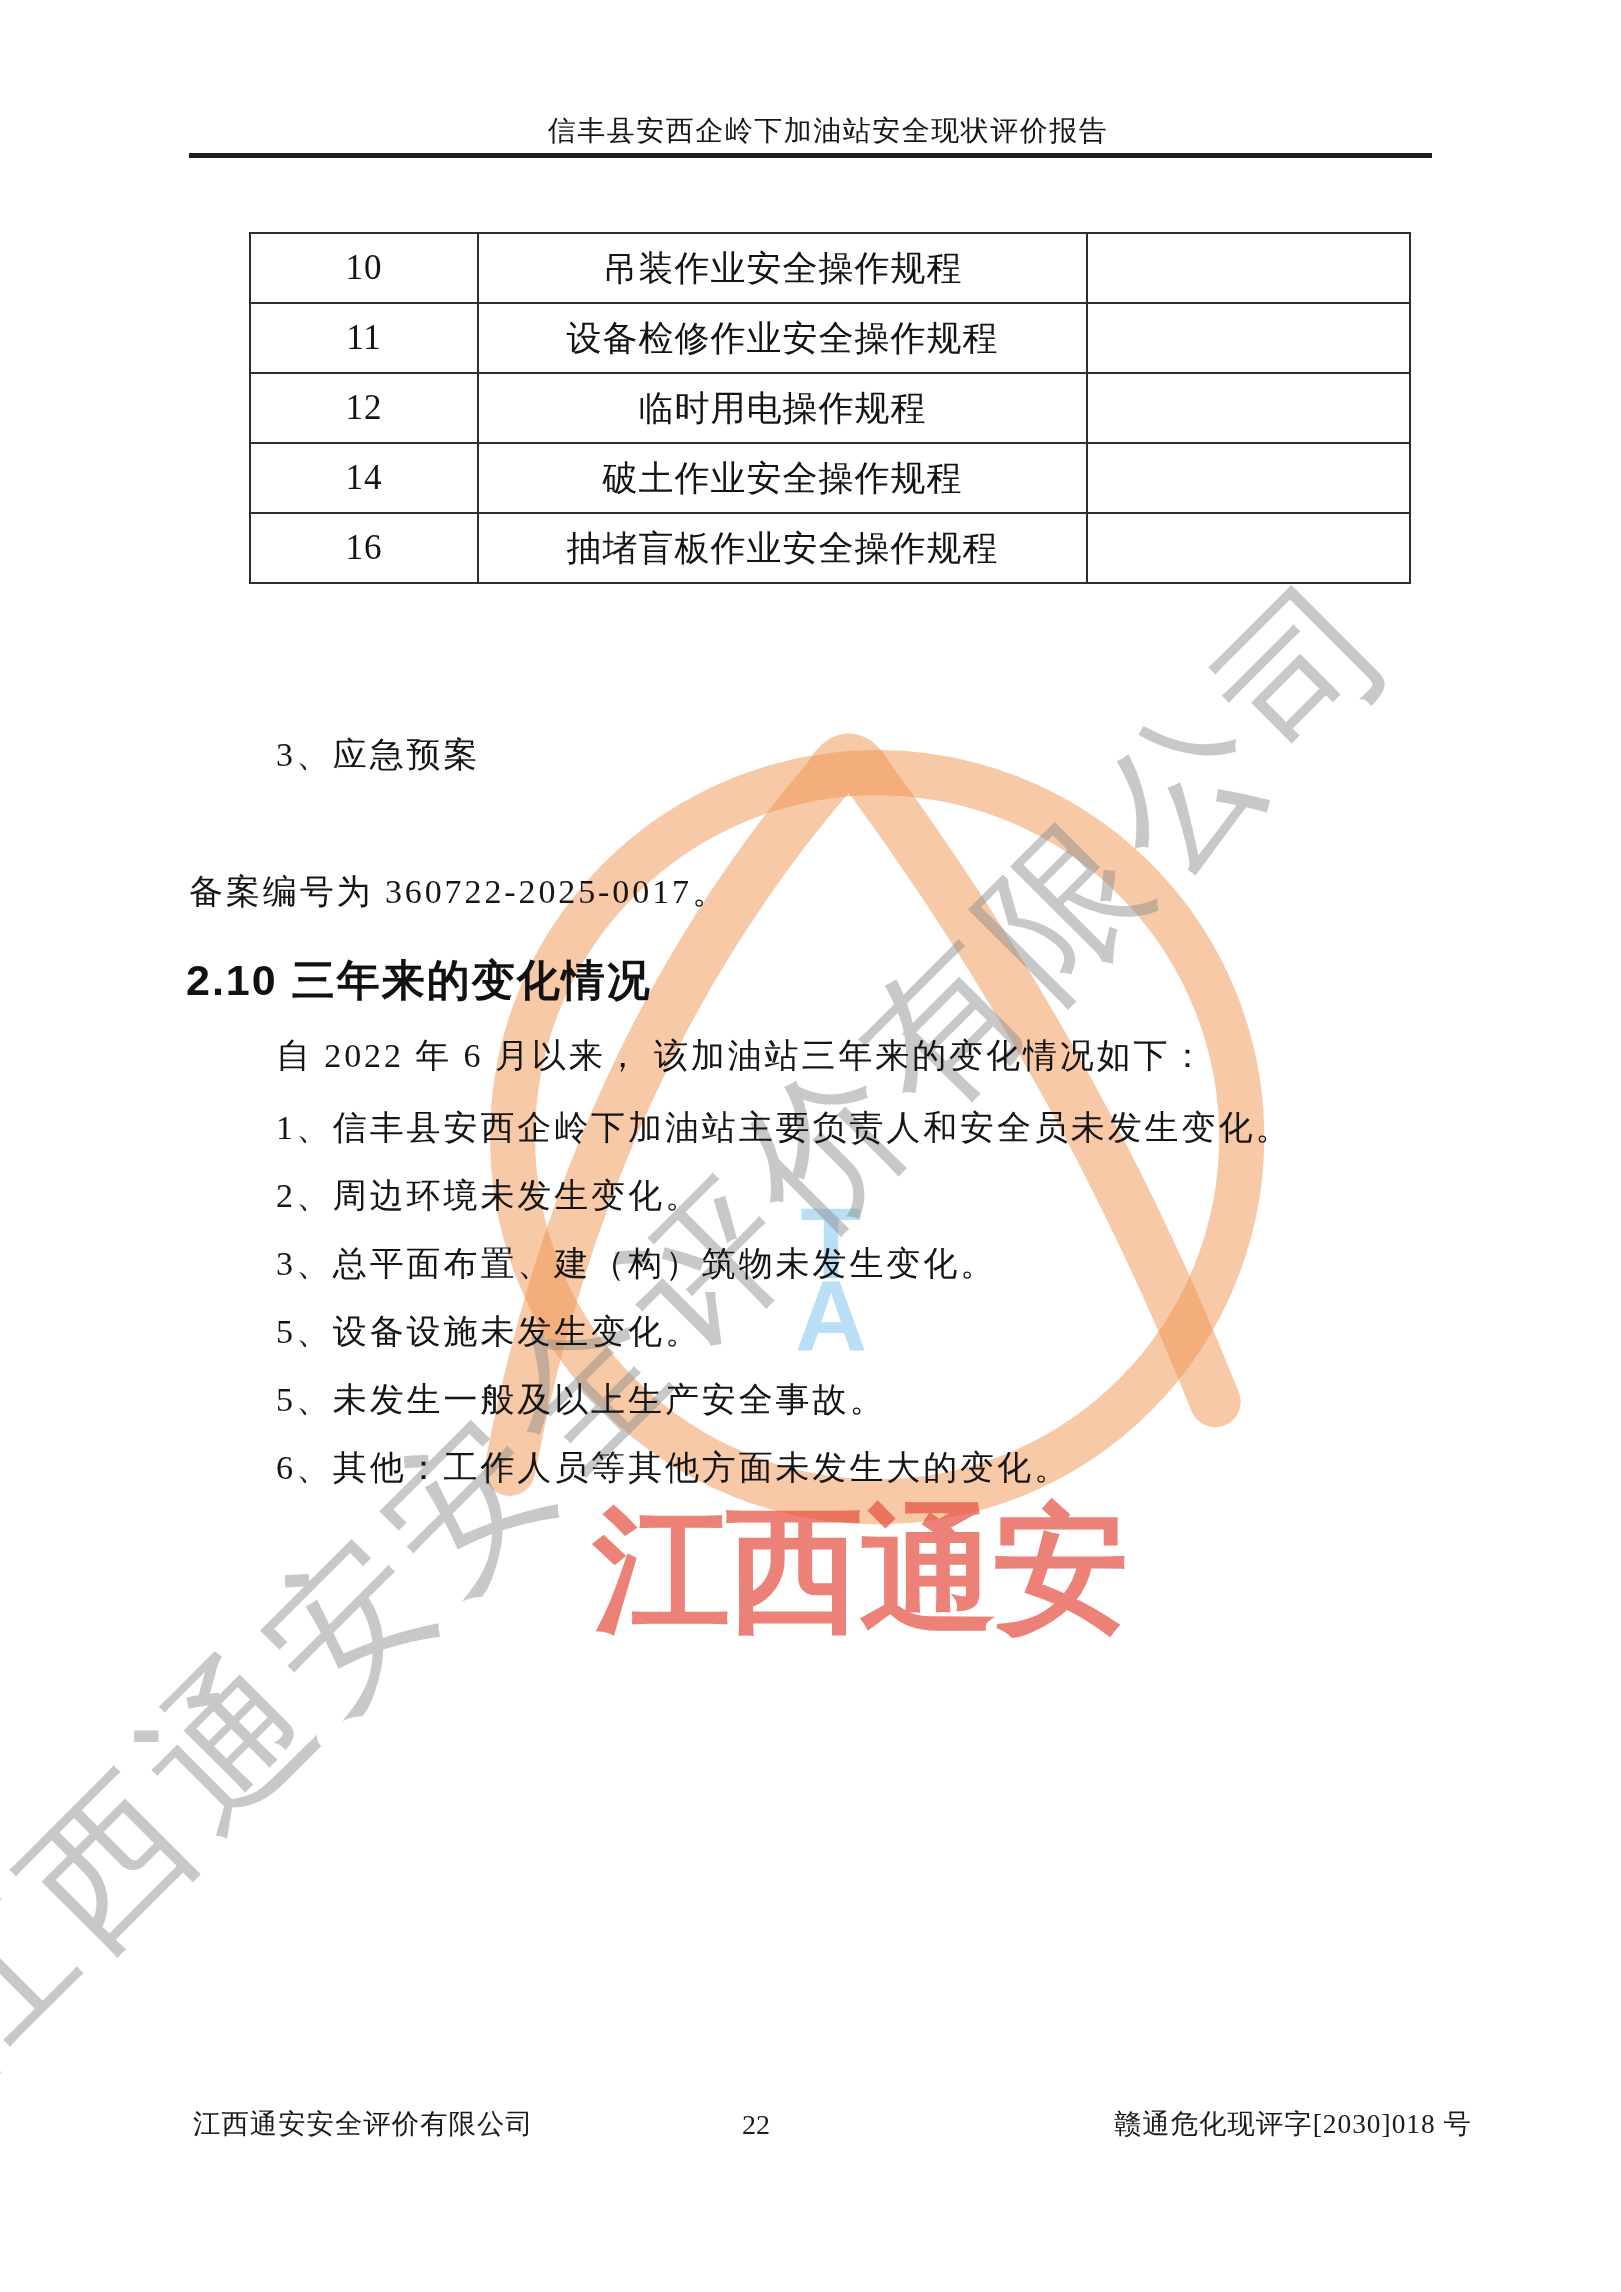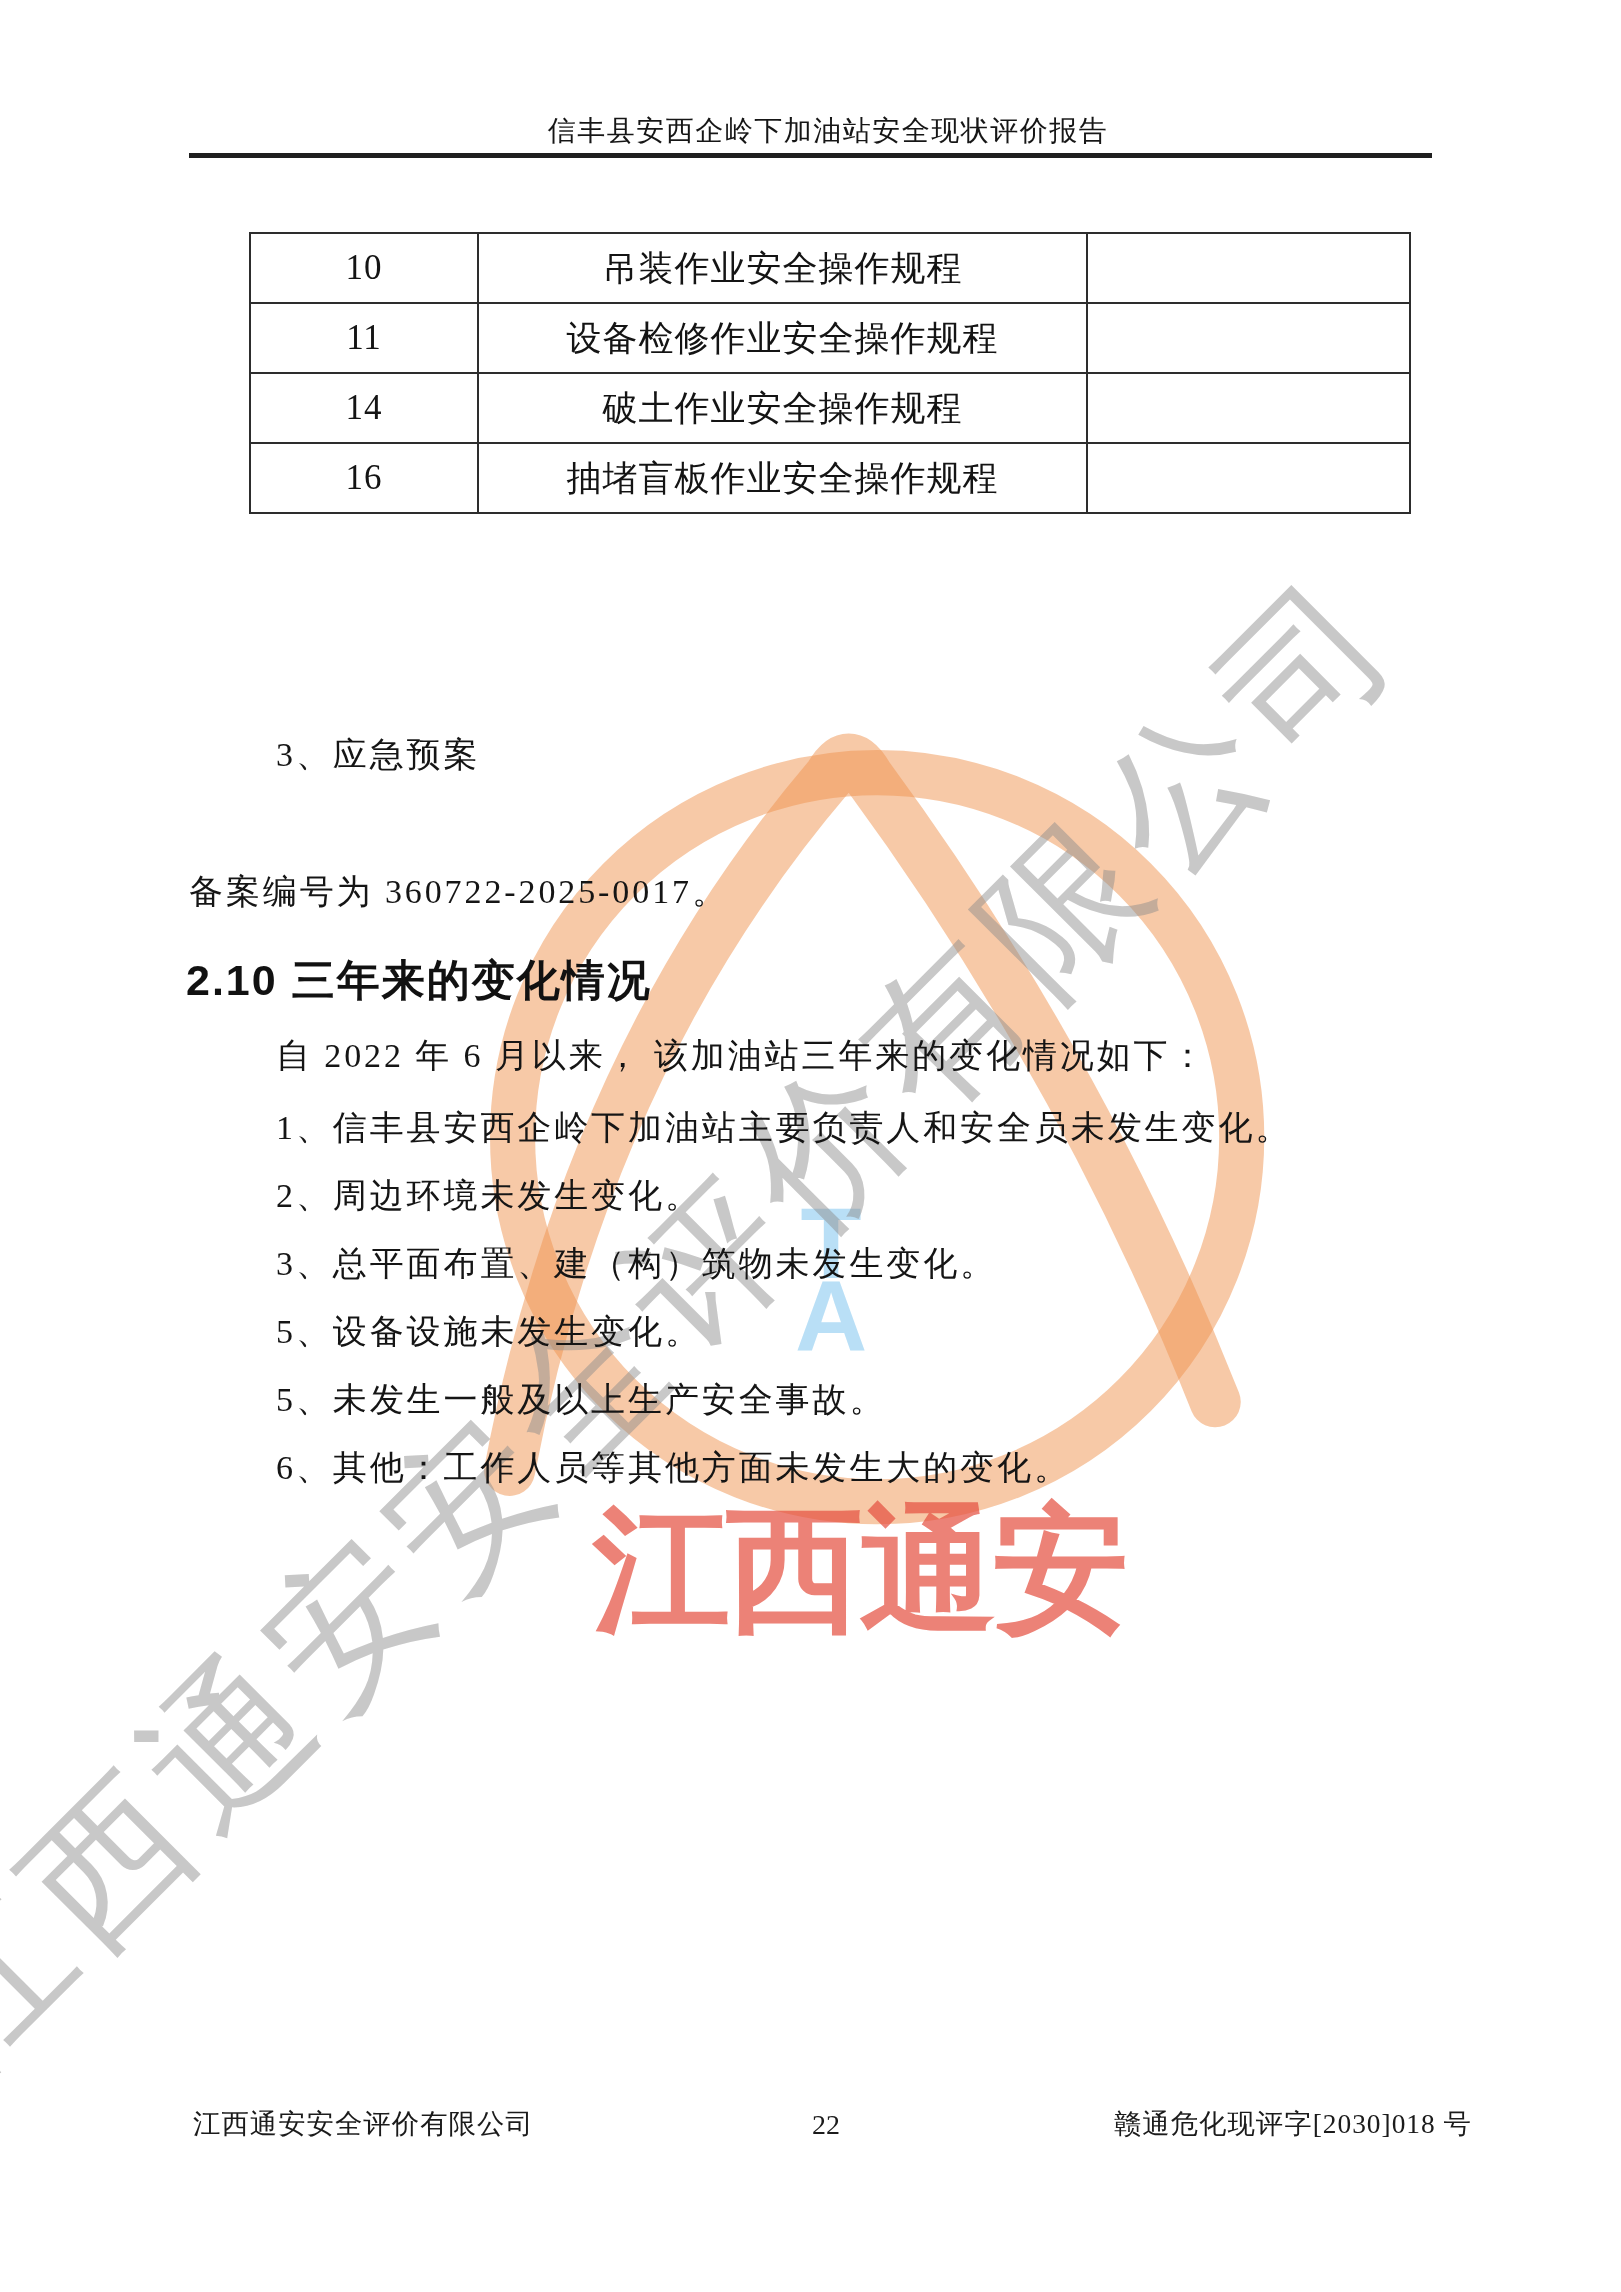--- a/index.html
+++ b/index.html
@@ -55,21 +55,21 @@
   .t-para2{left:189px;top:869px;}
   .t-heading{
     left:186px;top:934px;font-family:"Liberation Sans","DejaVu Sans",sans-serif;
     font-weight:bold;font-size:43px;letter-spacing:2px;color:#111;margin-top:18px;
   }
   .t-intro{left:276px;top:1033px;}
   .changes-items{position:absolute;left:276px;top:1105px;}
   .changes-items .item{height:68px;white-space:nowrap;font-size:34px;letter-spacing:2.9px;color:#151515;}
   .footer{position:absolute;left:0;right:0;top:2106px;height:49px;font-size:27.4px;color:#1b1b1b;}
   .footer .f-left{position:absolute;left:193px;top:0;letter-spacing:1px;white-space:nowrap;}
-  .footer .f-page{position:absolute;left:742px;top:2.9px;width:98px;text-align:right;font-size:28px;}
+  .footer .f-page{position:absolute;left:742px;top:2.9px;width:98px;text-align:left;font-size:28px;}
   .footer .f-right{position:absolute;right:149px;top:0;letter-spacing:1px;white-space:nowrap;}
 </style>
 </head>
 <body>
 
 <div class="page">
 
   <div class="layer">
     <svg width="1621" height="2293" viewBox="0 0 1654 2339">
       <circle cx="895" cy="1160" r="372" fill="none" stroke="rgba(240,148,80,0.5)" stroke-width="46"></circle>
@@ -101,20 +101,25 @@
             <td>吊装作业安全操作规程</td>
             <td></td>
           </tr>
 
           <tr>
             <td>11</td>
             <td>设备检修作业安全操作规程</td>
             <td></td>
           </tr>
 
+          <tr>
+            <td>12</td>
+            <td>临时用电操作规程</td>
+            <td></td>
+          </tr>
 
 
           <tr>
             <td>14</td>
             <td>破土作业安全操作规程</td>
             <td></td>
           </tr>
 
 
           <tr>

